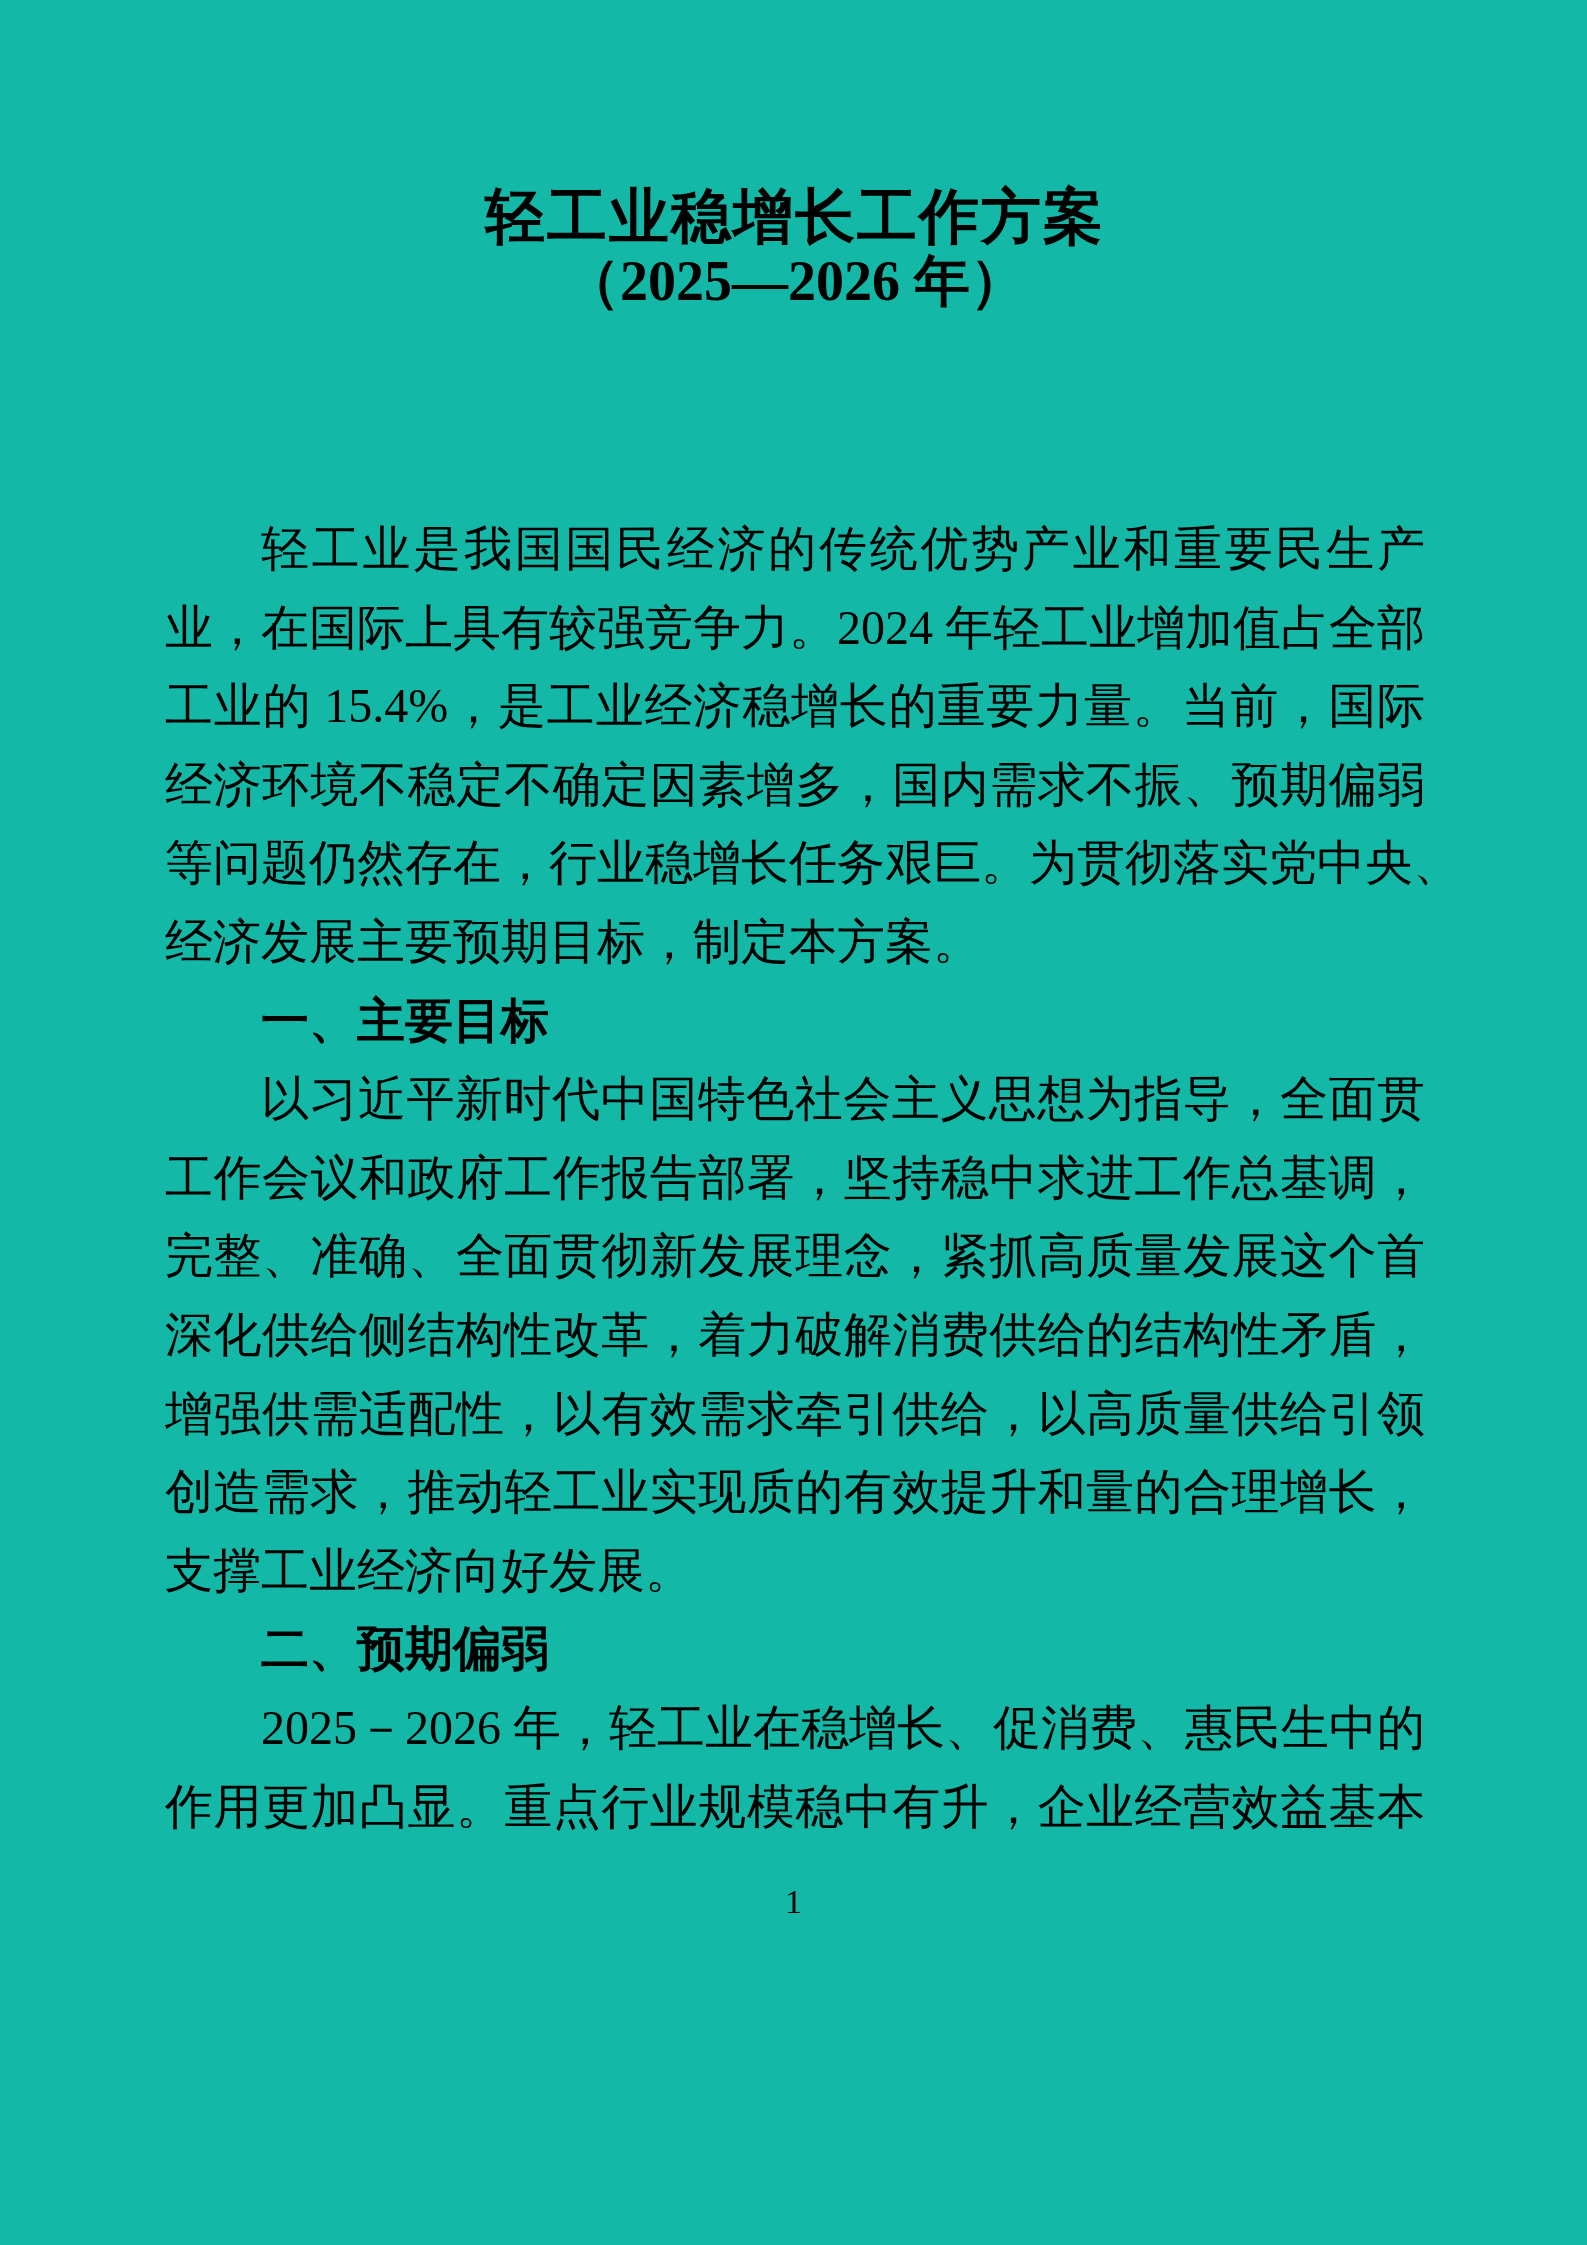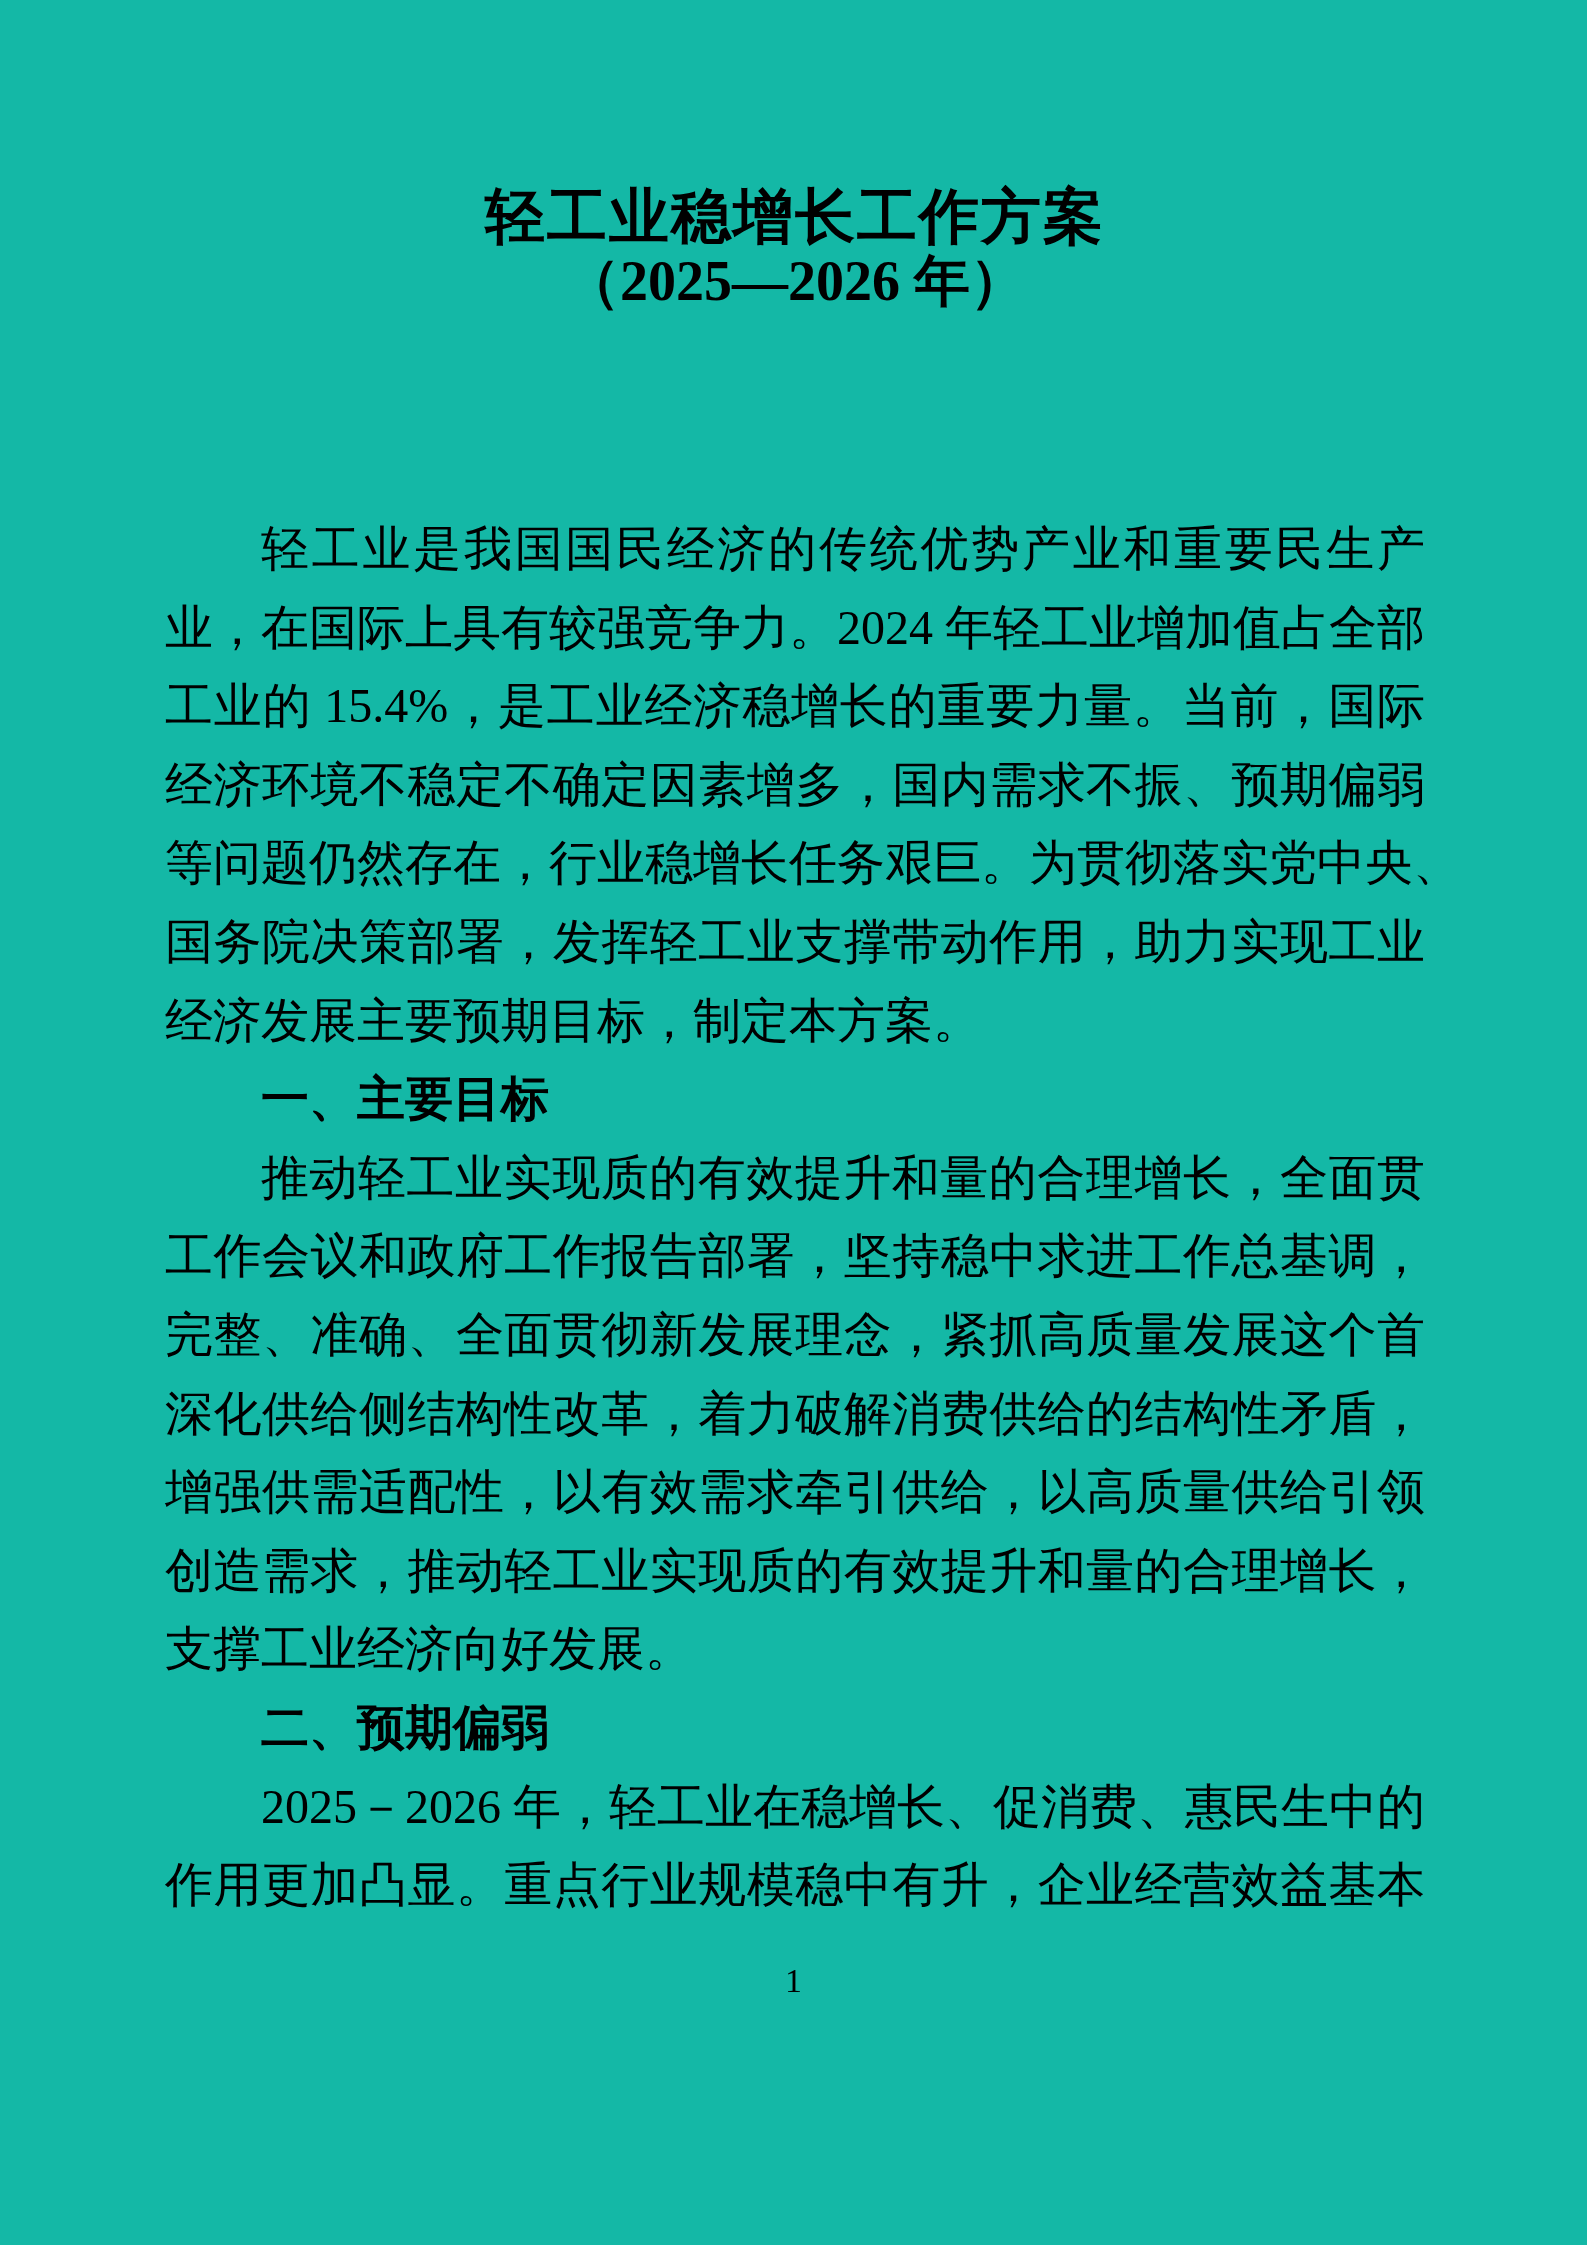--- a/index.html
+++ b/index.html
@@ -74,26 +74,25 @@
   <div class="doc-title">轻工业稳增长工作方案</div>
   <div class="doc-subtitle">（2025—2026 年）</div>
 
   <div class="doc-body">
 
     <div class="line indent">轻工业是我国国民经济的传统优势产业和重要民生产</div>
     <div class="line">业，在国际上具有较强竞争力。2024 年轻工业增加值占全部</div>
     <div class="line">工业的 15.4%，是工业经济稳增长的重要力量。当前，国际</div>
     <div class="line">经济环境不稳定不确定因素增多，国内需求不振、预期偏弱</div>
     <div class="line">等问题仍然存在，行业稳增长任务艰巨。为贯彻落实党中央、</div>
-    <div class="line">国务院决策部署，发挥轻工业支撑带动作用，助力实现工业</div>
     <div class="line para-end">经济发展主要预期目标，制定本方案。</div>
 
     <div class="heading">一、主要目标</div>
 
-    <div class="line indent">推动轻工业实现质的有效提升和量的合理增长，全面贯</div>
+    <div class="line indent">以习近平新时代中国特色社会主义思想为指导，全面贯</div>
     <div class="line">工作会议和政府工作报告部署，坚持稳中求进工作总基调，</div>
     <div class="line">完整、准确、全面贯彻新发展理念，紧抓高质量发展这个首</div>
     <div class="line">深化供给侧结构性改革，着力破解消费供给的结构性矛盾，</div>
     <div class="line">增强供需适配性，以有效需求牵引供给，以高质量供给引领</div>
     <div class="line">创造需求，推动轻工业实现质的有效提升和量的合理增长，</div>
     <div class="line para-end">支撑工业经济向好发展。</div>
 
     <div class="heading">二、预期偏弱</div>
 
     <div class="line indent">2025－2026 年，轻工业在稳增长、促消费、惠民生中的</div>

